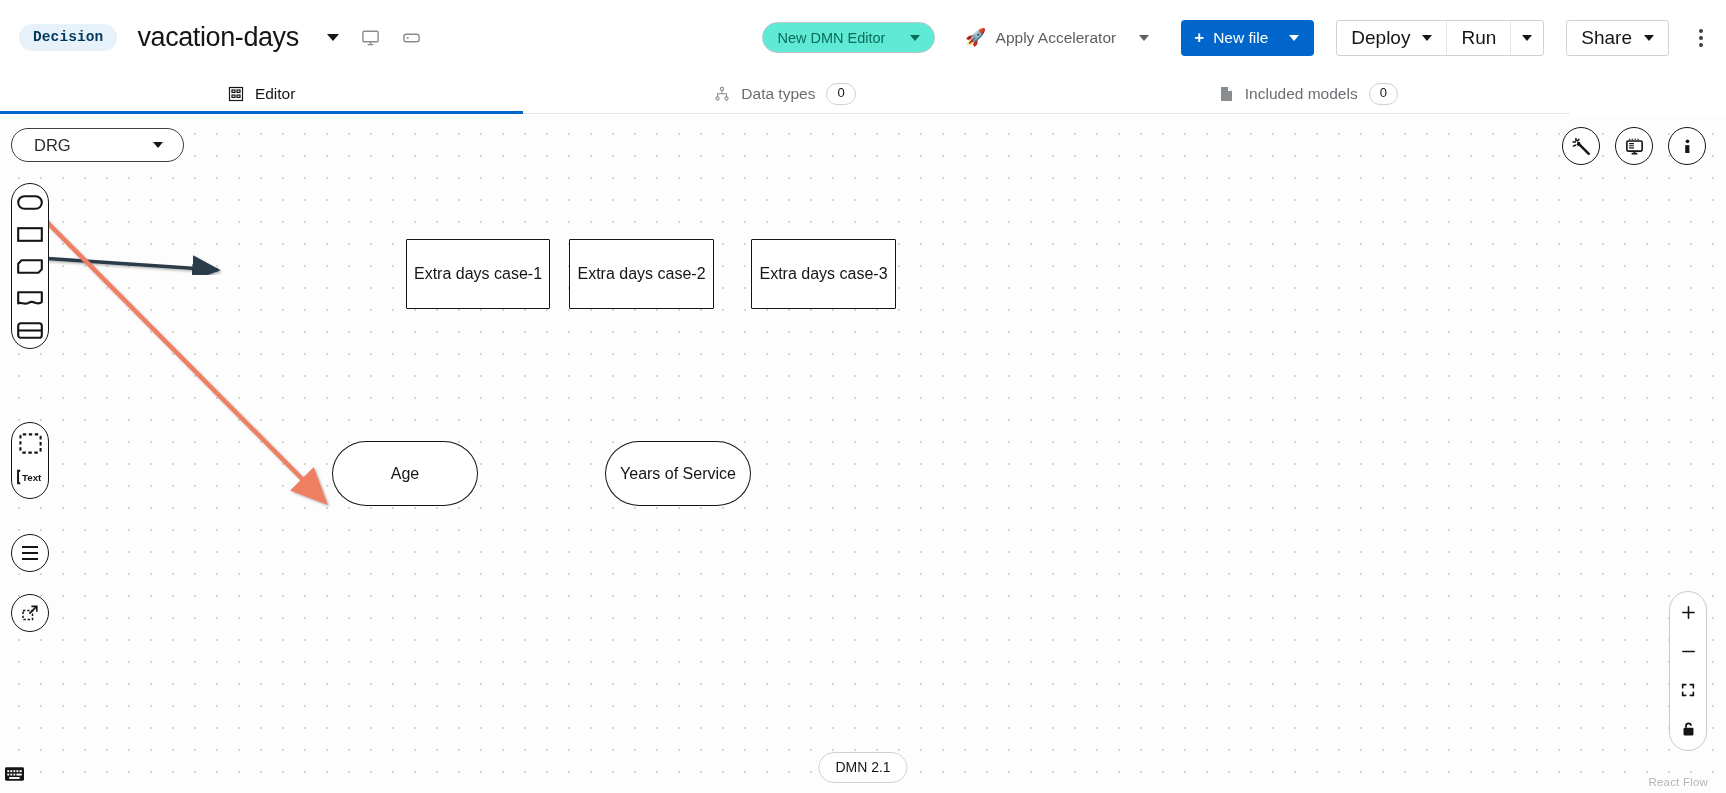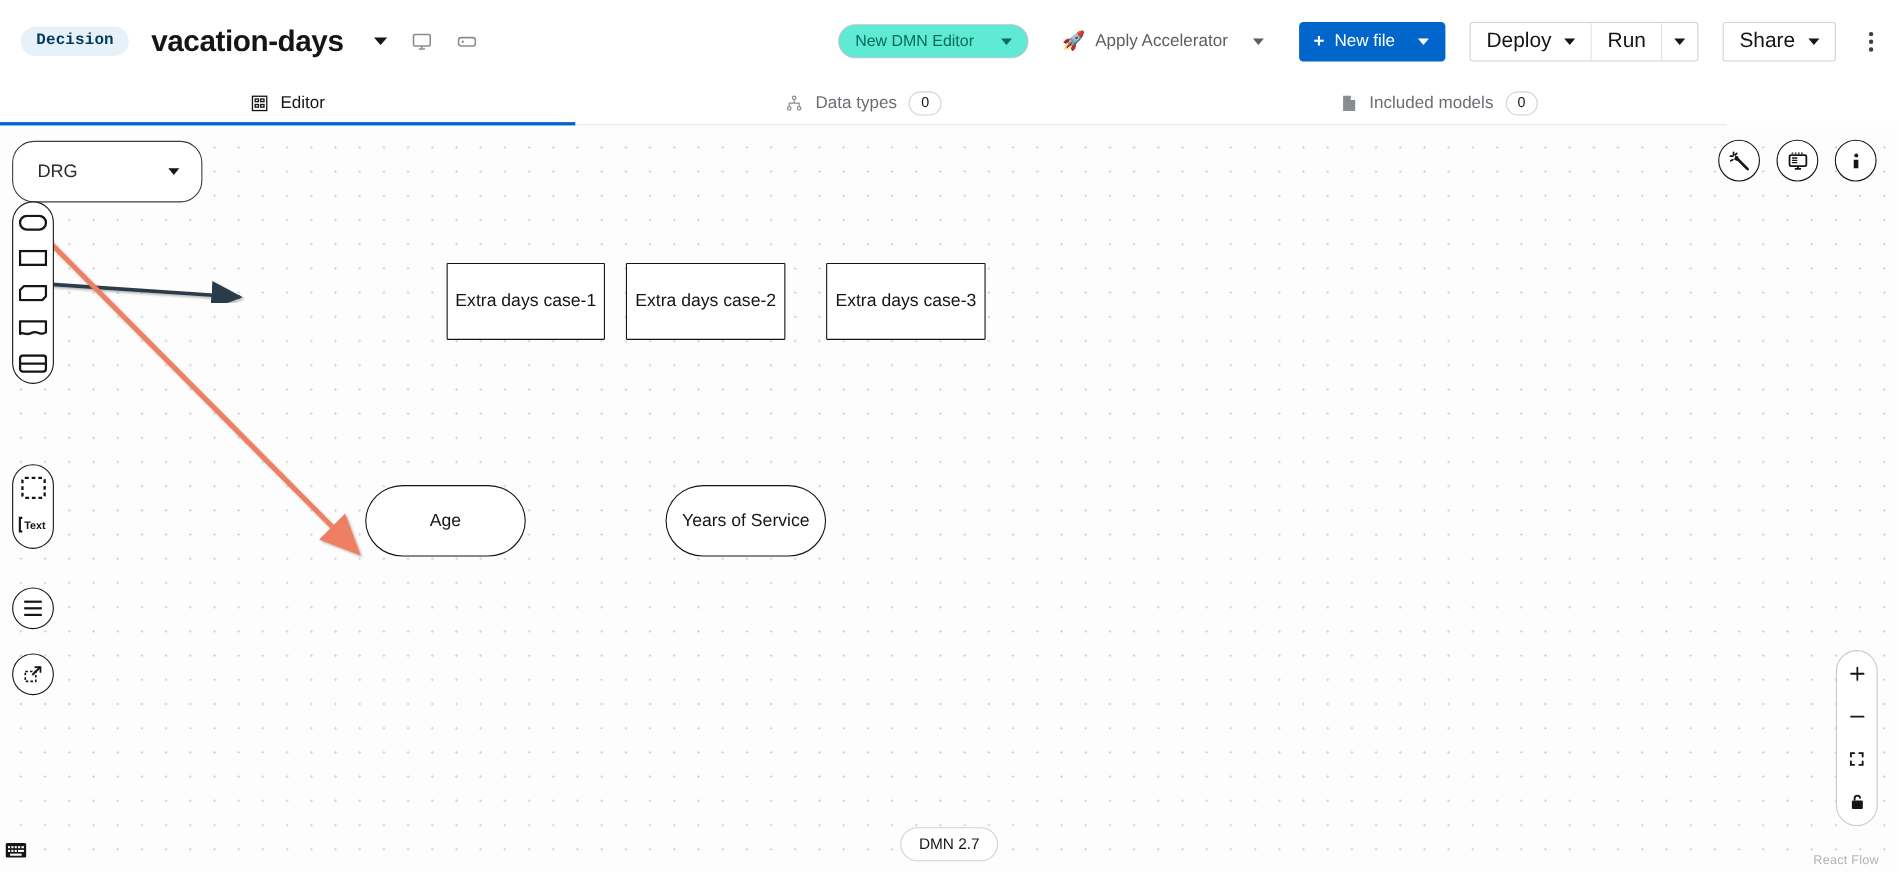--- a/index.html
+++ b/index.html
@@ -23,21 +23,21 @@
     background: #e7f1fa; color: #003a5c;
     border-radius: 14px;
     font-size: 14.5px; font-weight: 600;
     padding: 6px 14px 7px 14px;
     line-height: 1;
     letter-spacing: .1px;
     font-family: Liberation Mono, monospace;
   }
   .file-title {
     margin-left: 20px;
-    font-size: 27px; font-weight: 700; color: #151515;
+    font-size: 27px; font-weight: 400; color: #151515;
     letter-spacing: -0.4px;
     white-space: nowrap;
   }
   .caret {
     width: 0; height: 0;
     border-left: 6px solid transparent;
     border-right: 6px solid transparent;
     border-top: 7px solid #151515;
     display: inline-block;
   }
@@ -132,21 +132,21 @@
     background-color:#fdfdfd;
     background-image: radial-gradient(#d6d6d6 1px, transparent 1.1px);
     background-size: 22px 22px;
     background-position: 8px 8px;
     overflow:hidden;
   }
 
   
   .drg-select {
     position:absolute; left:11px; top:13px;
-    width:173px; height:56px;
+    width:173px; height:34px;
     background:#fff; border:1px solid #3c3f42; border-radius:20px;
     display:flex; align-items:center; justify-content:space-between;
     padding: 0 20px 0 22px;
     font-size:16.5px; color:#2b2b2b;gap:28px;
   }
 
   
   .palette {
     position:absolute; left:11px; top:68px;
     width:38px;
@@ -471,21 +471,21 @@
       <div class="z">
         <svg width="15" height="16" viewBox="0 0 16 18">
           <rect x="2.4" y="7.6" width="11.2" height="8.6" rx="1.2" fill="#151515"></rect>
           <path d="M5.2 7.6V5.4a2.8 2.8 0 0 1 5.6 0" fill="none" stroke="#151515" stroke-width="1.9"></path>
         </svg>
       </div>
     </div>
 
     <div class="reactflow-credit">React Flow</div>
 
-    <div class="dmn-chip">DMN 2.7</div>
+    <div class="dmn-chip">DMN 2.1</div>
 
     <div class="kbd-badge">
       <svg width="19" height="14" viewBox="0 0 20 14" fill="#151515">
         <rect x="0" y="0" width="20" height="14" rx="1.5"></rect>
         <g fill="#ffffff">
             <rect x="2.4" y="3" width="2" height="2"></rect>
             <rect x="5.6" y="3" width="2" height="2"></rect>
             <rect x="8.8" y="3" width="2" height="2"></rect>
             <rect x="12" y="3" width="2" height="2"></rect>
             <rect x="15.2" y="3" width="2.4" height="2"></rect>

